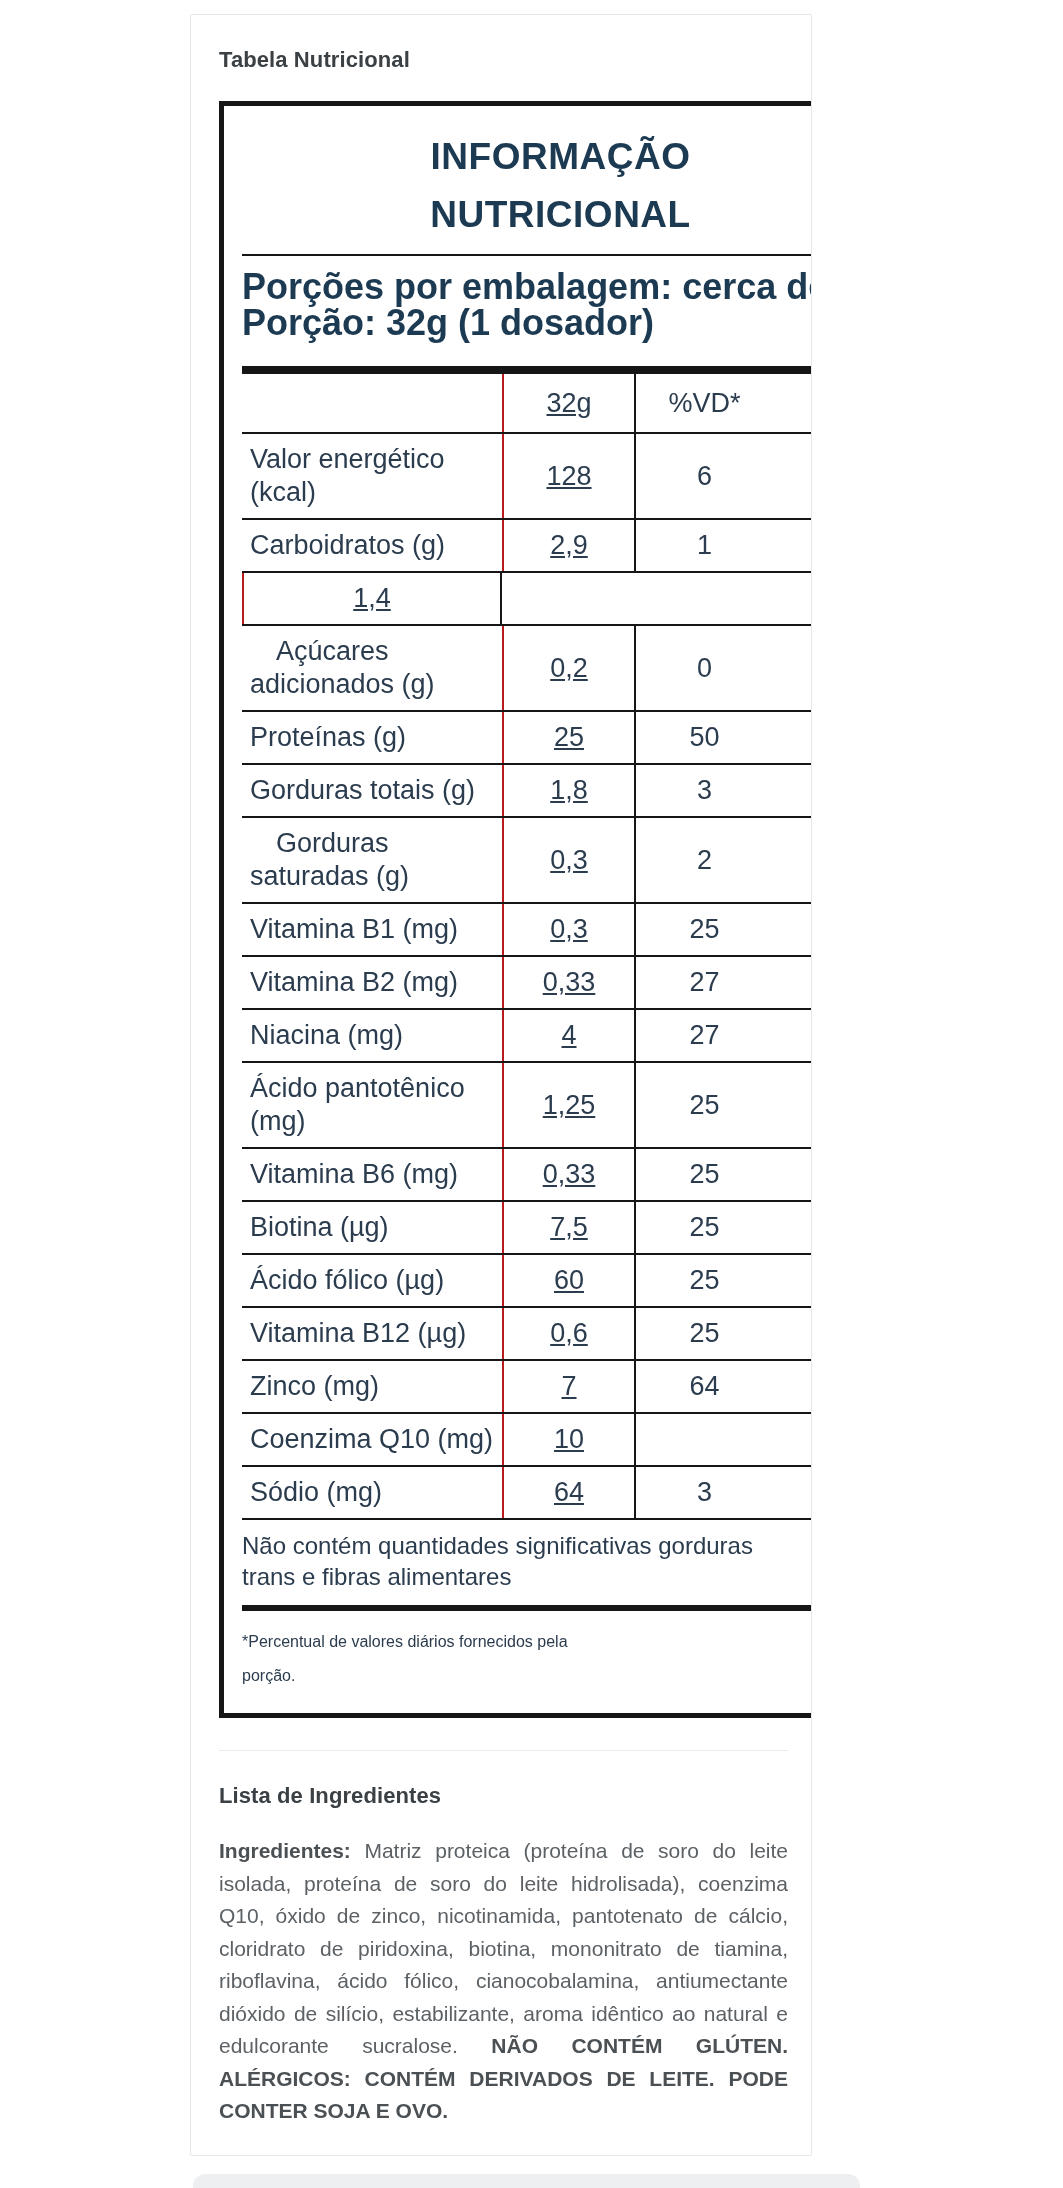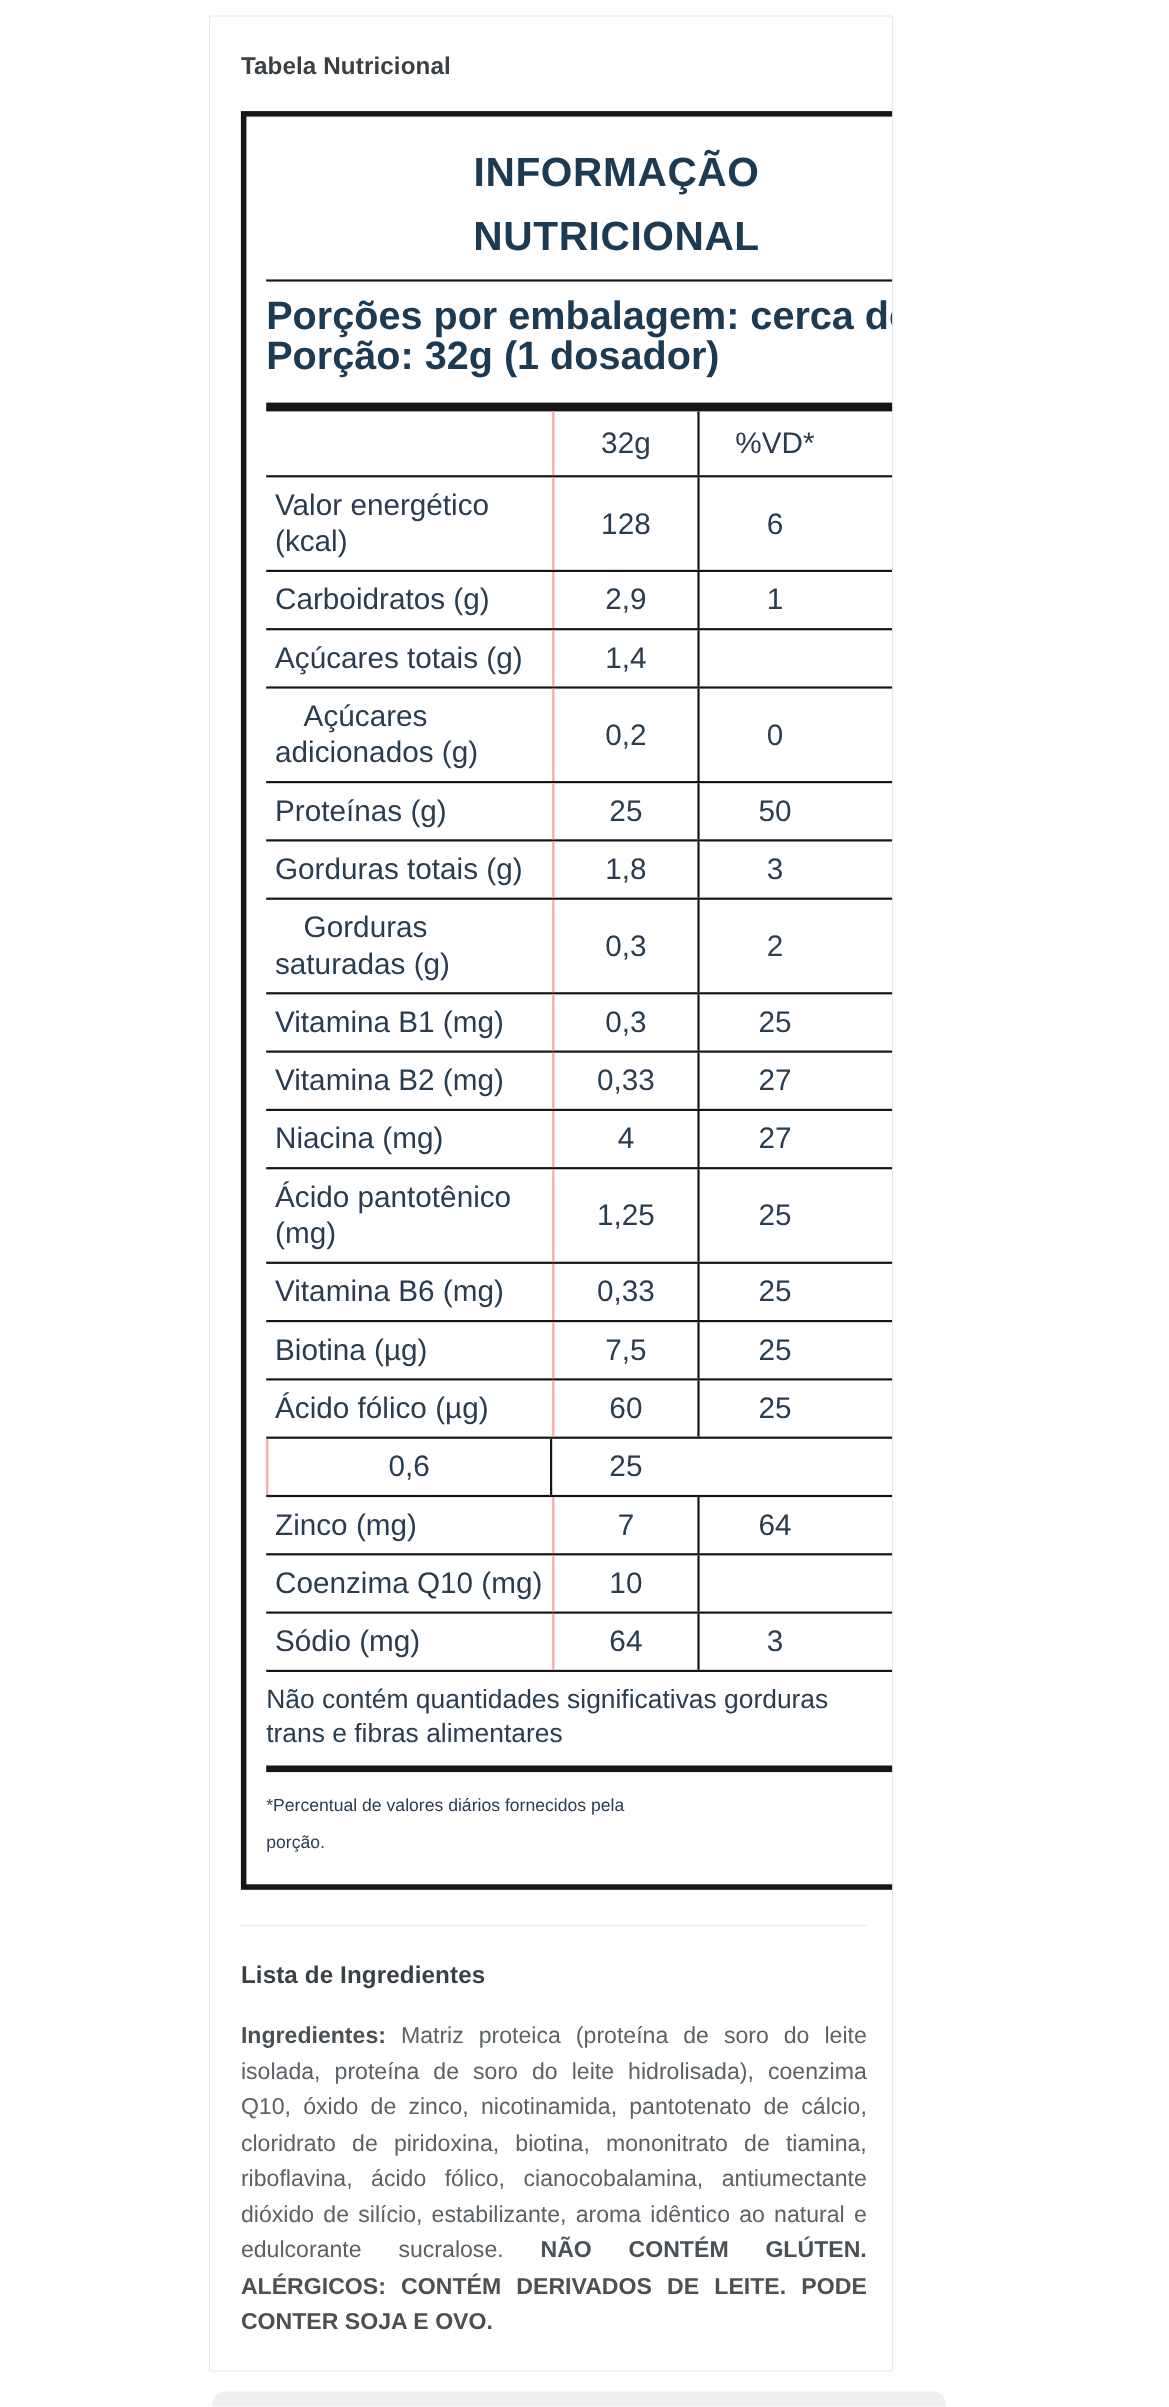--- a/index.html
+++ b/index.html
@@ -27,22 +27,22 @@
   .rule-thick8{height:8px;background:#161616;}
   .rule-thick6{height:6px;background:#161616;}
 
   .nt-row{display:grid;grid-template-columns:260px 134px 137px;
         border-bottom:2px solid #161616;min-height:53px;box-sizing:border-box;}
   .nt-row.header{min-height:60px;}
   .nt-cell{display:flex;align-items:center;box-sizing:border-box;
         font-size:27px;color:#2b3c4e;line-height:33px;padding:9px 0;}
   .c-label{padding-left:8px;padding-right:6px;white-space:pre-line;}
   .c-label.sub{text-indent:26px;}
-  .c-mid{justify-content:center;border-left:2px solid #fca5a5;
-        border-right:2px solid #161616;}
+  .c-mid{justify-content:center;border-left:2px solid #b91c1c;
+        border-right:2px solid #161616;text-decoration:underline;}
   .c-vd{justify-content:center;}
 
   .nb-note{white-space:pre-line;font-size:24px;line-height:31px;
         color:#2b3c4e;margin:10px 0 13px 0;}
   .nb-foot{white-space:pre-line;font-size:16px;line-height:34px;
         color:#2b3c4e;margin:14px 0 20px 0;}
 
   
   .divider{height:1px;background:#e9ebec;margin-top:32px;}
   .ingredients{margin:26px 0 0 0;font-size:21px;line-height:32.5px;
@@ -79,21 +79,20 @@
 (kcal)</div>
             <div class="nt-cell c-mid">128</div>
             <div class="nt-cell c-vd">6</div>
           </div>
           <div class="nt-row">
             <div class="nt-cell c-label">Carboidratos (g)</div>
             <div class="nt-cell c-mid">2,9</div>
             <div class="nt-cell c-vd">1</div>
           </div>
           <div class="nt-row">
-            <div class="nt-cell c-label">Açúcares totais (g)</div>
             <div class="nt-cell c-mid">1,4</div>
             <div class="nt-cell c-vd"></div>
           </div>
           <div class="nt-row">
             <div class="nt-cell c-label sub">Açúcares
 adicionados (g)</div>
             <div class="nt-cell c-mid">0,2</div>
             <div class="nt-cell c-vd">0</div>
           </div>
           <div class="nt-row">
@@ -142,20 +141,21 @@
             <div class="nt-cell c-label">Biotina (µg)</div>
             <div class="nt-cell c-mid">7,5</div>
             <div class="nt-cell c-vd">25</div>
           </div>
           <div class="nt-row">
             <div class="nt-cell c-label">Ácido fólico (µg)</div>
             <div class="nt-cell c-mid">60</div>
             <div class="nt-cell c-vd">25</div>
           </div>
           <div class="nt-row">
+            <div class="nt-cell c-label">Vitamina B12 (µg)</div>
             <div class="nt-cell c-mid">0,6</div>
             <div class="nt-cell c-vd">25</div>
           </div>
           <div class="nt-row">
             <div class="nt-cell c-label">Zinco (mg)</div>
             <div class="nt-cell c-mid">7</div>
             <div class="nt-cell c-vd">64</div>
           </div>
           <div class="nt-row">
             <div class="nt-cell c-label">Coenzima Q10 (mg)</div>

